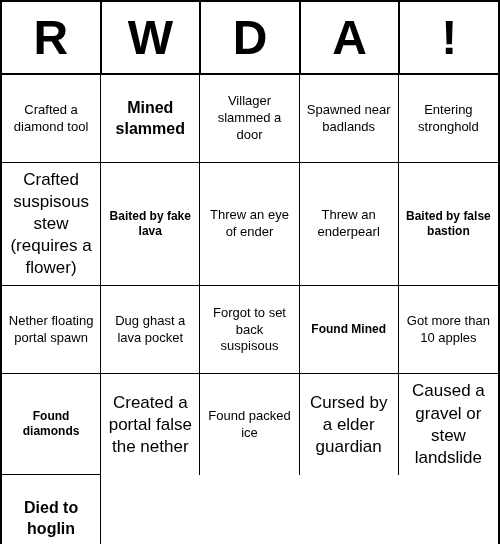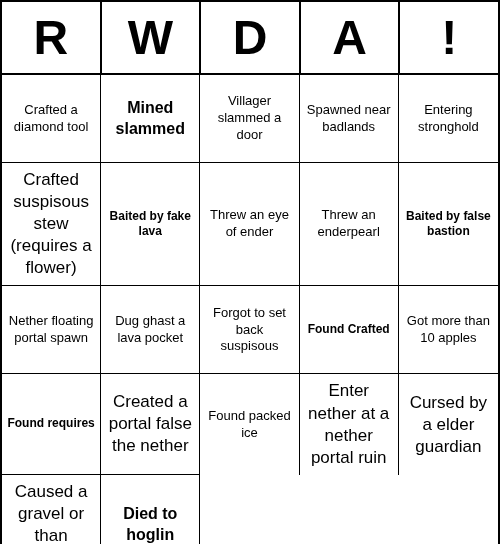--- a/index.html
+++ b/index.html
@@ -115,40 +115,37 @@
       <div class="bingo-cell">
         <span>Nether floating portal spawn</span>
       </div>
       <div class="bingo-cell">
         <span>Dug ghast a lava pocket</span>
       </div>
       <div class="bingo-cell">
         <span>Forgot to set back suspisous</span>
       </div>
       <div class="bingo-cell large-text">
-        <span>Found Crafted</span>
+        <span>Found Mined</span>
       </div>
       <div class="bingo-cell">
         <span>Got more than 10 apples</span>
       </div>
       <div class="bingo-cell large-text">
-        <span>Found requires</span>
+        <span>Found diamonds</span>
       </div>
       <div class="bingo-cell small-text">
         <span>Created a portal false the nether</span>
       </div>
       <div class="bingo-cell">
         <span>Found packed ice</span>
       </div>
       <div class="bingo-cell small-text">
-        <span>Enter nether at a nether portal ruin</span>
-      </div>
-      <div class="bingo-cell small-text">
         <span>Cursed by a elder guardian</span>
       </div>
       <div class="bingo-cell small-text">
-        <span>Caused a gravel or than landslide</span>
+        <span>Caused a gravel or stew landslide</span>
       </div>
       <div class="bingo-cell medium-text">
         <span>Died to hoglin</span>
       </div>
     </div>
 </div>
 
 </body></html>

